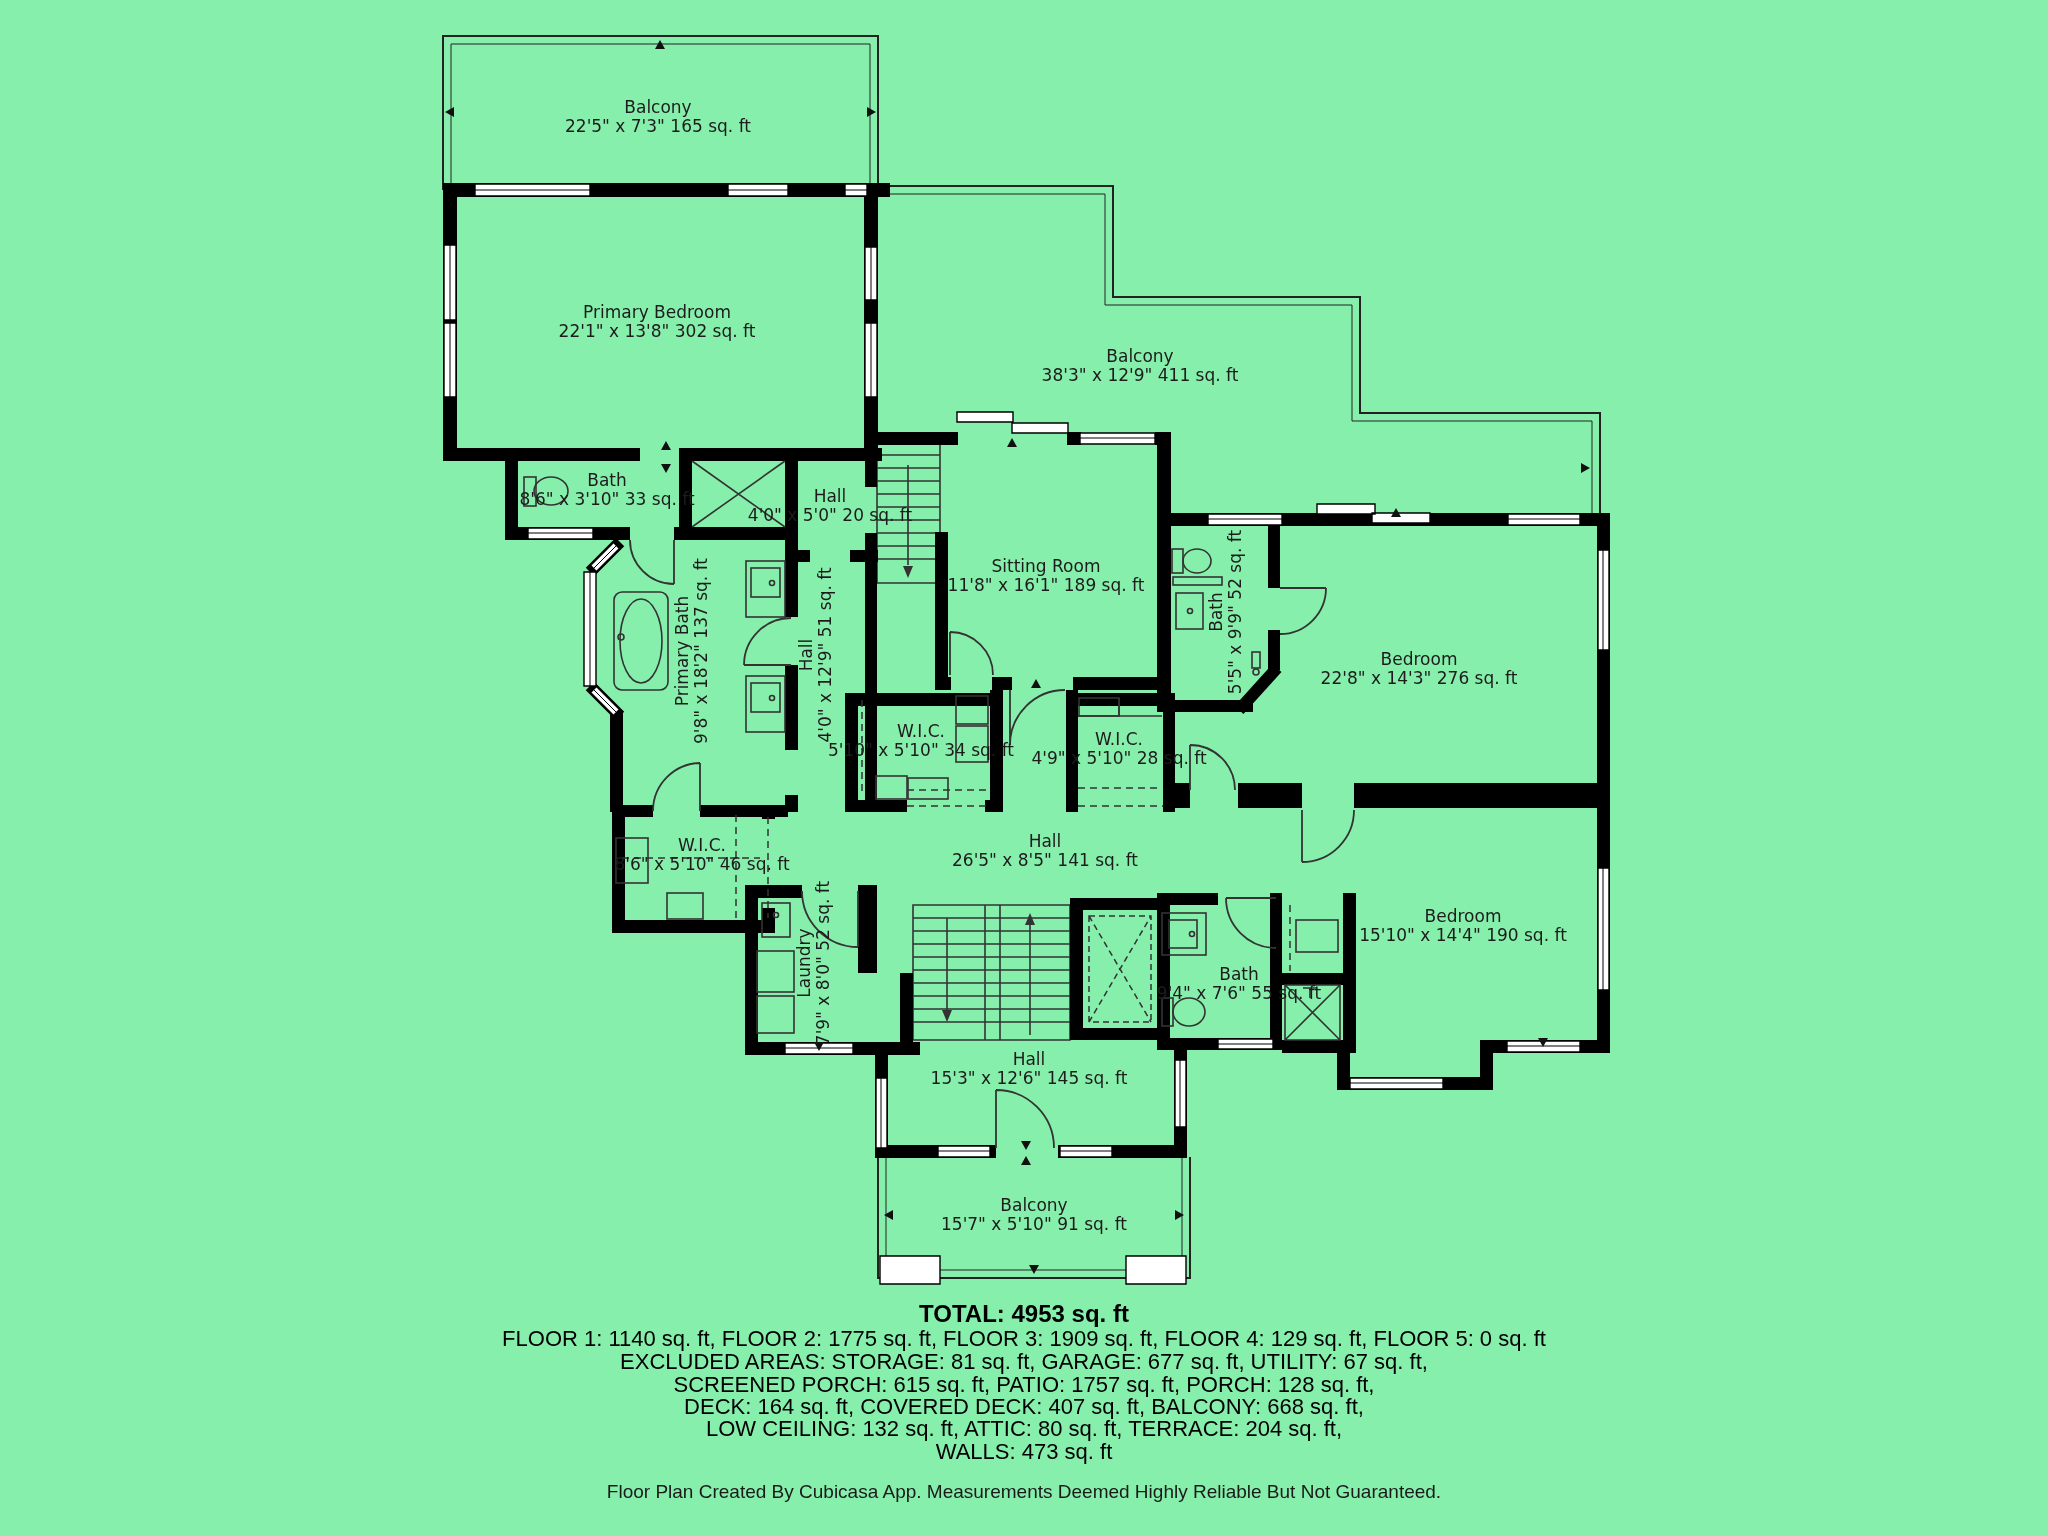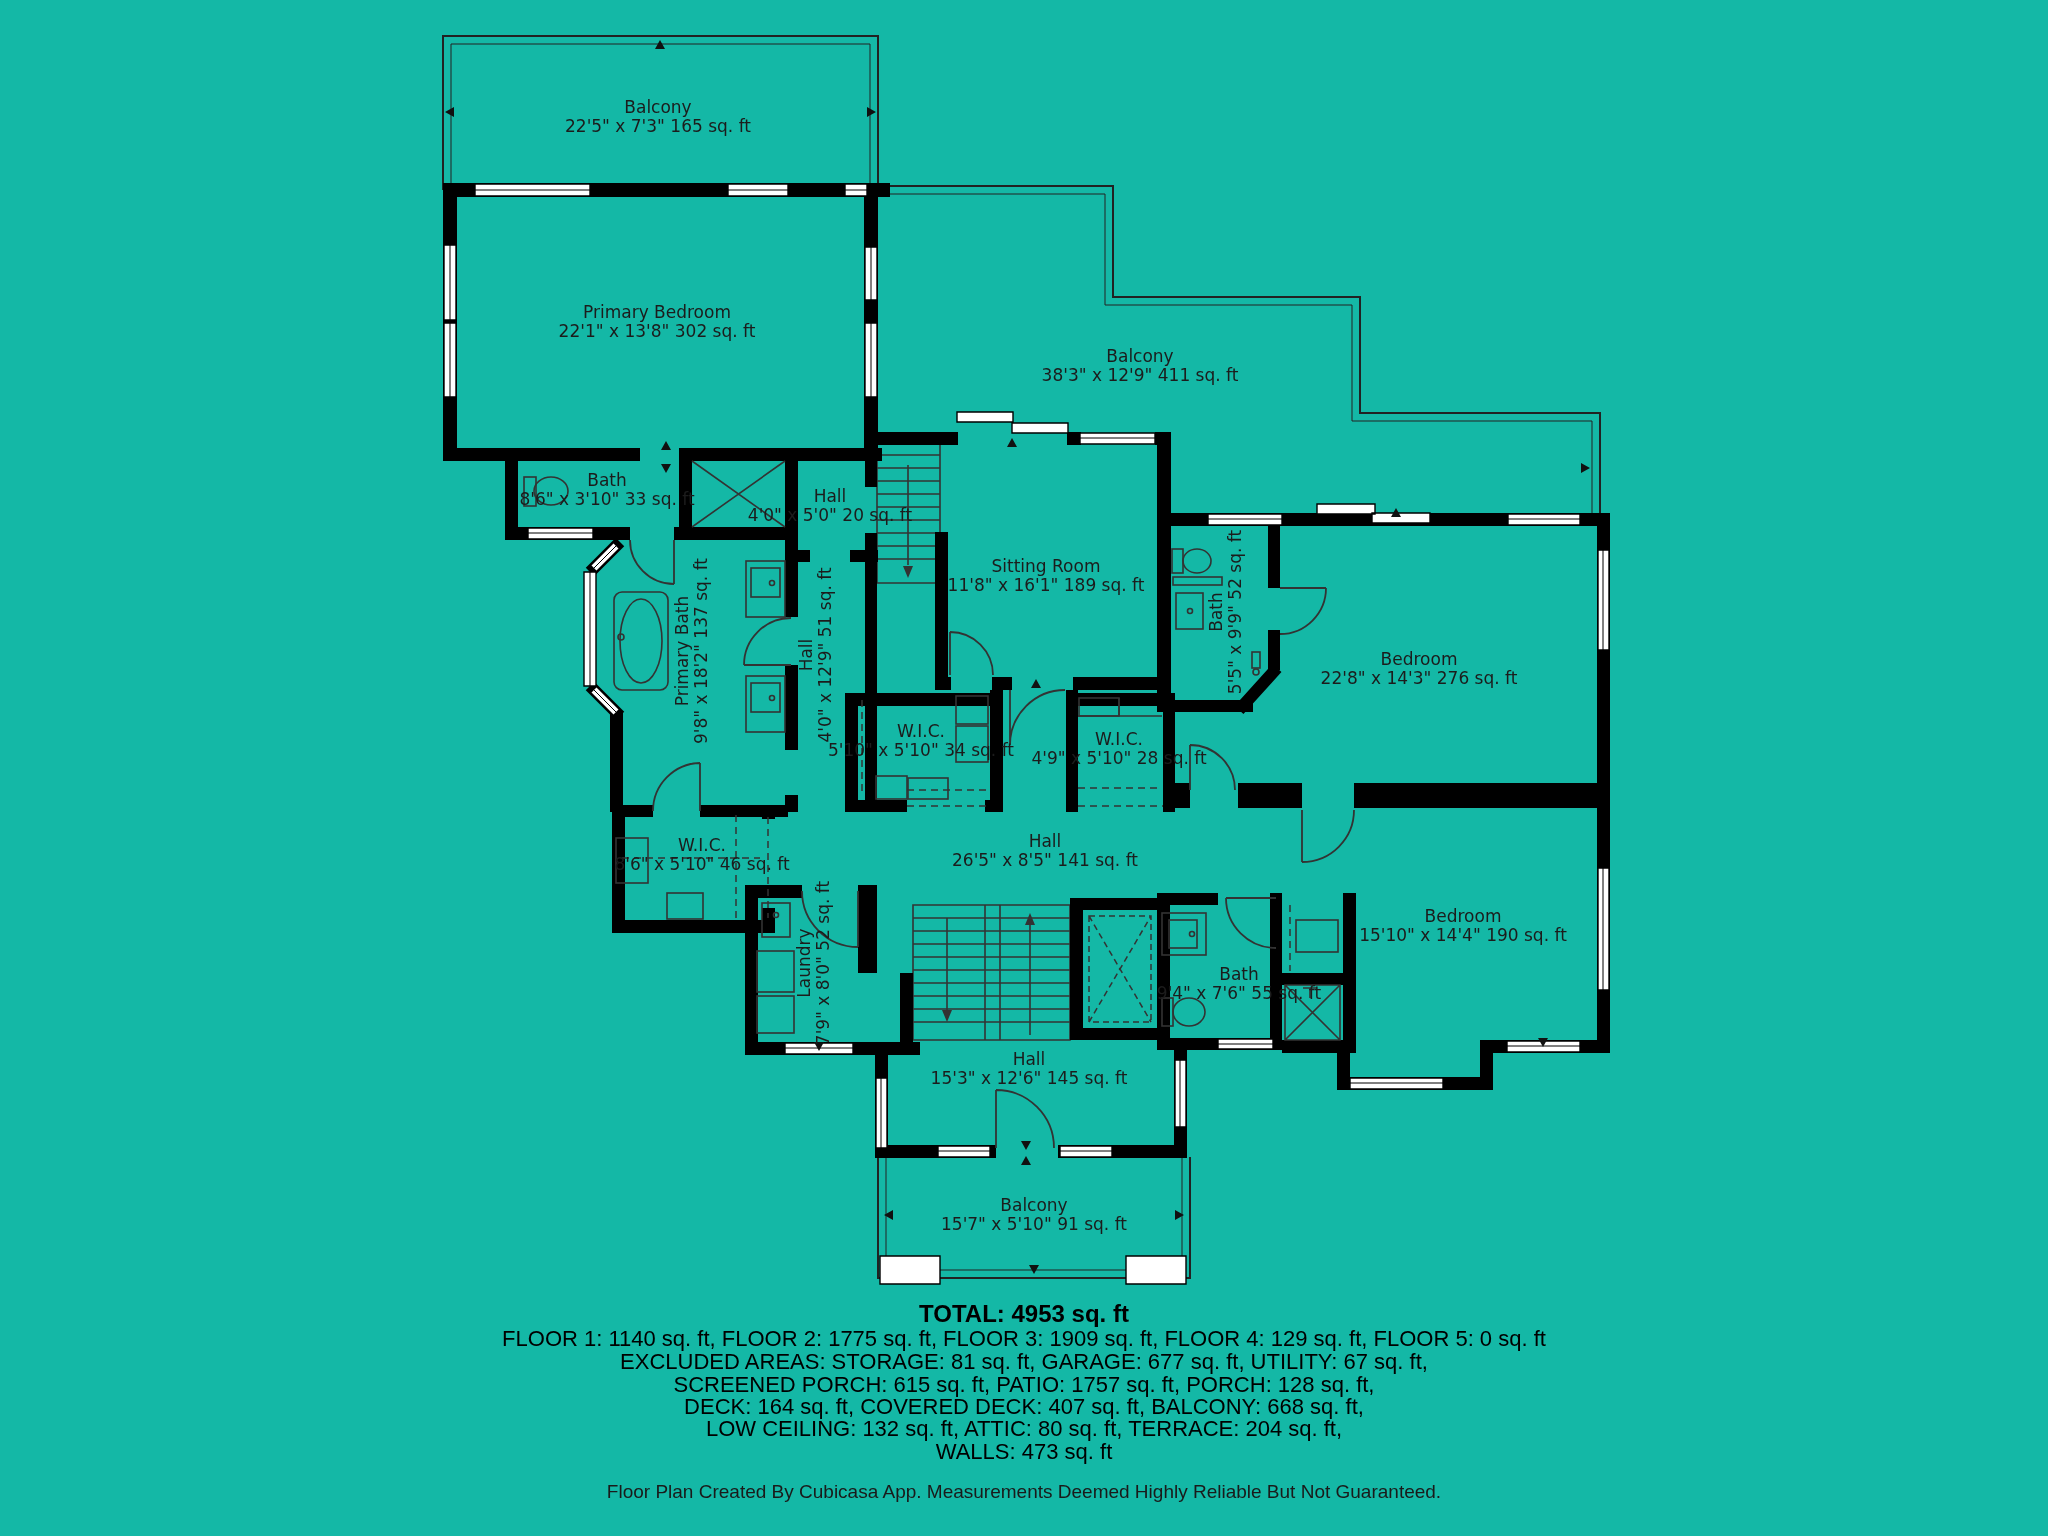--- a/index.html
+++ b/index.html
@@ -1,16 +1,16 @@
 <!DOCTYPE html>
 <html><head>
 <meta charset="utf-8">
 <style>
   html,body{margin:0;padding:0;background:#fff;}
-  .canvas{position:relative;width:2048px;height:1536px;background:#14b8a6;
+  .canvas{position:relative;width:2048px;height:1536px;background:#86efac;
           font-family:"DejaVu Sans",sans-serif;overflow:hidden;}
   .plan-svg{position:absolute;left:0;top:0;}
   .room-name,.room-dims{font-family:"DejaVu Sans",sans-serif;fill:#1c1c1c;font-size:17px;}
   .sum-total{font-family:"Liberation Sans",sans-serif;font-weight:bold;font-size:24px;fill:#000;}
   .sum-line{font-family:"Liberation Sans",sans-serif;font-size:22px;fill:#000;}
   .sum-note{font-family:"Liberation Sans",sans-serif;font-size:19px;fill:#1a1a1a;}
   .logo{position:absolute;left:0px;top:1452px;width:252px;height:84px;}
   .logo-inner{position:relative;width:100%;height:100%;}
   .logo-brand{position:absolute;left:16px;top:8px;font-family:"DejaVu Serif",serif;
               font-weight:bold;font-size:47px;color:#f4f4f2;letter-spacing:1px;}

